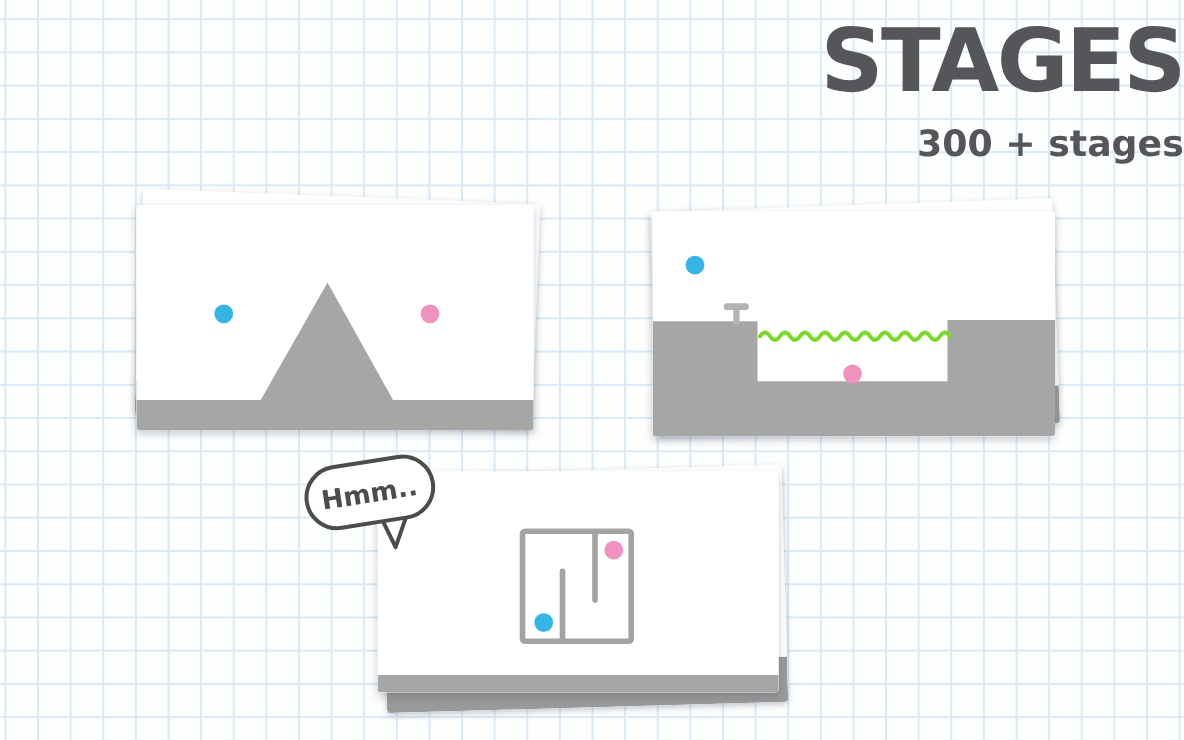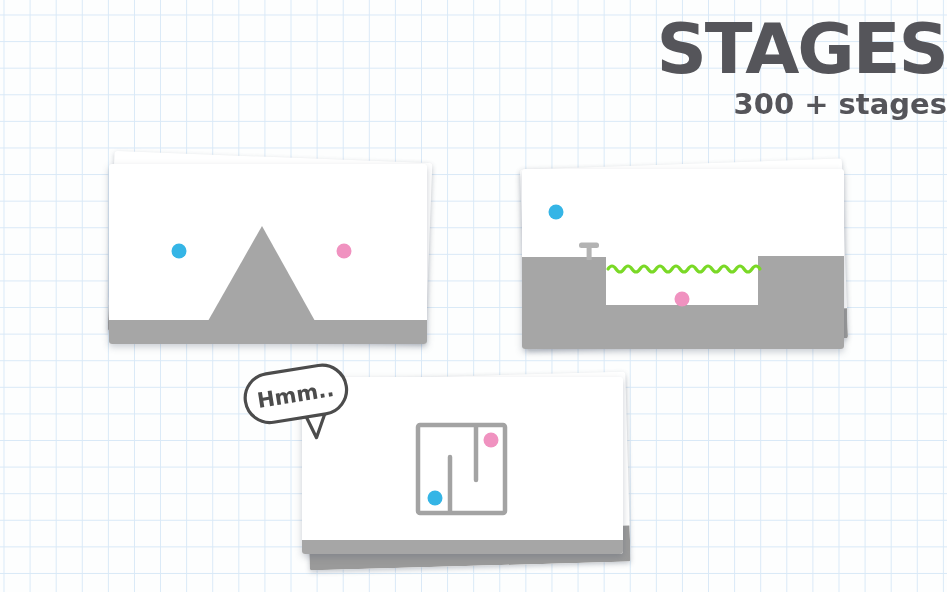--- a/index.html
+++ b/index.html
@@ -17,21 +17,21 @@
     background-size:26.1px 26.6px;
     background-position:3.5px 14.5px;
   }
   .header{position:absolute;top:0;left:0;width:947px;text-align:right;}
   .title{
     margin:14px 0 0 0;
     font-size:70px;line-height:70px;font-weight:bold;
     letter-spacing:-2px;color:var(--ink,#55555a);
   }
   .subtitle{
-    margin-top:3px;
+    margin-top:14px;
     font-size:29px;line-height:34px;font-weight:bold;
     color:var(--ink,#55555a);letter-spacing:0px;
   }
   .stack{position:absolute;}
   .card{position:absolute;background:var(--card-white,#fff);border-radius:3px;}
   .back-card{box-shadow:0 2px 5px rgba(70,80,100,0.30);overflow:hidden;}
   .front-card{box-shadow:0 3px 7px rgba(70,80,100,0.28);overflow:hidden;}
   .back-floor{position:absolute;left:0;right:0;bottom:0;background:var(--back-floor-gray,#9a9a9a);}
 
   

